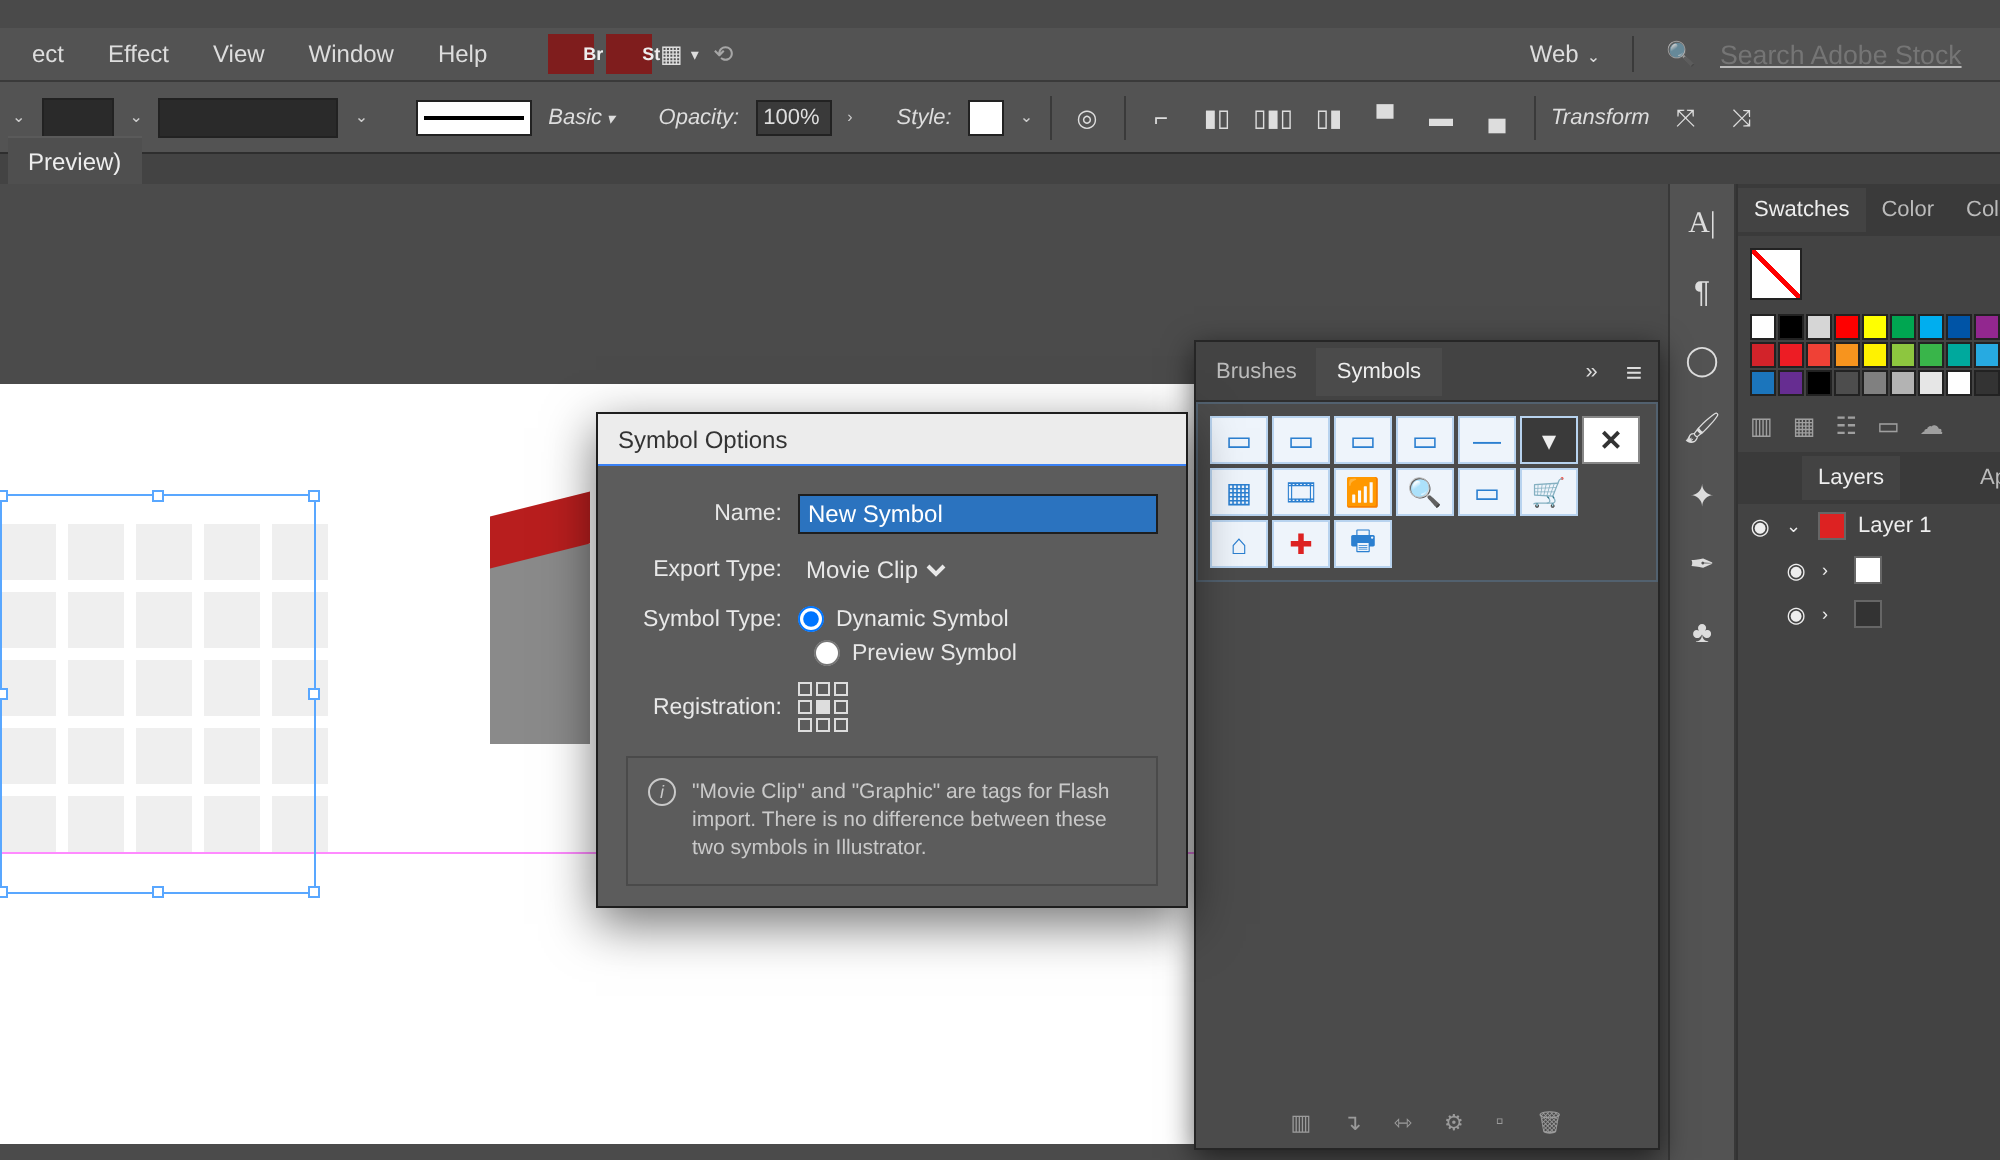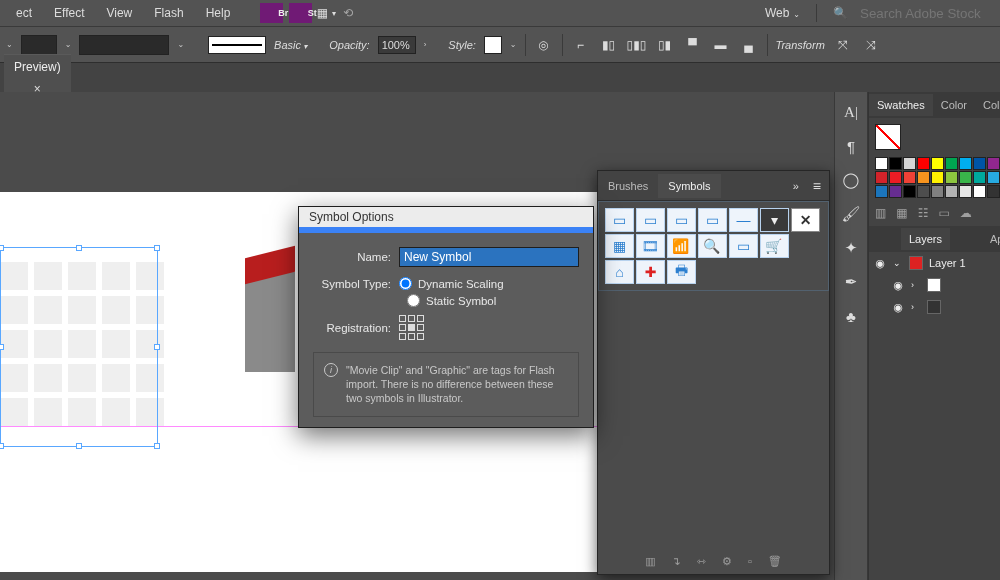--- a/index.html
+++ b/index.html
@@ -1,24 +1,24 @@
 <!DOCTYPE html>
 <html><head>
 <meta charset="utf-8">
 <style>
 * { margin: 0; padding: 0; box-sizing: border-box; font-family: "Segoe UI", Tahoma, sans-serif; }
 body { background: #4a4a4a; width: 1000px; height: 580px; overflow: hidden; color: #ddd; font-size: 12px; position: relative; }
 
 
-.menubar { height: 26px; background: #535353; display: flex; align-items: center; padding: 0 6px; gap: 2px; }
+.menubar { height: 26px; background: #535353; display: flex; align-items: center; padding: 0 6px; gap: 2px; margin-top: 14px; }
 .menubar .mi { padding: 4px 10px; color: #ddd; cursor: default; }
 .menubar .spacer { flex: 1; }
-.menubar .sq { width: 22px; height: 20px; background: #701a75; display: flex; align-items: center; justify-content: center; font-size: 9px; color: #eee; font-weight: bold; margin: 0 2px; padding-left: 23px; }
+.menubar .sq { width: 22px; height: 20px; background: #7f1d1d; display: flex; align-items: center; justify-content: center; font-size: 9px; color: #eee; font-weight: bold; margin: 0 2px; padding-left: 23px; }
 .menubar .caret { font-size: 8px; margin-left: 4px; }
-.menubar .search { background: #535353; border: none; color: #bbb; padding: 2px 6px; width: 140px; }
+.menubar .search { background: #535353; border: none; color: #bbb; padding: 2px 6px; width: 140px; text-decoration: underline; }
 .menubar .search-ico { margin: 0 4px 0 10px; opacity: .7; }
 
 
 .optbar { height: 36px; background: #535353; border-top: 1px solid #3a3a3a; display: flex; align-items: center; padding: 0 6px; gap: 8px; }
 .optbar .caret { font-size: 8px; color: #ccc; }
 .swatch { width: 36px; height: 20px; background: #2a2a2a; border: 1px solid #222; display: inline-block; }
 .stroke-prev { width: 58px; height: 18px; background: #fff; border: 1px solid #222; display: flex; align-items: center; padding: 0 3px; }
 .stroke-prev .stripe { flex: 1; height: 2px; background: #000; }
 .tiny-input { width: 38px; height: 18px; background: #3a3a3a; border: 1px solid #222; color: #ddd; font-size: 11px; padding: 0 3px; }
 .lbl { font-size: 11px; color: #ddd; font-style: italic; }
@@ -77,21 +77,21 @@
 .sym-panel .head .menu { font-size:14px; padding:0 8px; color:#ddd;}
 .sym-grid { padding:6px; display:grid; grid-template-columns: repeat(7, 29px); grid-auto-rows: 24px; gap: 2px; border: 1px solid #6fb7ff33; }
 .sym-grid .s { background:#eef4fb; border:1px solid #b8d3ef; display:flex; align-items:center; justify-content:center; color:#2b7fd0; font-size:14px; }
 .sym-grid .s.dark { background:#3a3a3a; color:#eee; }
 .sym-grid .s.x { font-weight:bold; color:#333; background:#fff; border-color:#888;}
 .sym-bottom { position:absolute; bottom:4px; left:6px; right:6px; display:flex; gap:8px; justify-content:center; opacity:.55; font-size:11px;}
 .sym-bottom span { padding: 2px 4px; }
 
 
 .dialog { position:absolute; left:298px; top:206px; width:296px; background:#5c5c5c; border:1px solid #1e1e1e; box-shadow: 0 8px 24px rgba(0,0,0,.55); }
-.dialog .title { height:26px; background:#ececec; color:#333; display:flex; align-items:center; padding:0 10px; font-size:12px; border-bottom:6px solid #3b82f6; }
+.dialog .title { height:26px; background:#ececec; color:#333; display:flex; align-items:center; padding:0 10px; font-size:12px; border-bottom:1px solid #3b82f6; }
 .dialog .body { padding: 14px 14px 10px; color:#e8e8e8; font-size:11.5px; }
 .dlg-row { display:flex; align-items:center; margin-bottom:10px; }
 .dlg-row .rl { width: 86px; text-align:right; padding-right:8px; }
 .dlg-row input[type=text] { flex:1; height:20px; background:#fff; border:1px solid #1e1e1e; color:#000; font-size:12px; padding:0 4px; }
 .dlg-row input[type=text].sel { background:#2b73bf; color:#fff; }
 .dlg-row select { background:#5c5c5c; border:none; color:#e8e8e8; font-size:12px; }
 .radio-row, .chk-row { display:flex; align-items:center; gap:6px; margin-left:94px; margin-bottom:8px; font-size:11.5px;}
 .reg-grid { display:inline-grid; grid-template-columns: repeat(3,7px); grid-auto-rows:7px; gap:2px; vertical-align:middle; }
 .reg-grid .d { width:7px; height:7px; border:1px solid #ddd; }
 .reg-grid .d.c { background:#ddd; }
@@ -102,21 +102,21 @@
 
 .small-caret::after { content: " ▾"; font-size: 8px; }
 </style>
 </head>
 <body>
 
 <div class="menubar">
   <span class="mi">ect</span>
   <span class="mi">Effect</span>
   <span class="mi">View</span>
-  <span class="mi">Flash</span>
+  <span class="mi">Window</span>
   <span class="mi">Help</span>
   <span style="width:14px"></span>
   <span class="sq">Br</span>
   <span class="sq">St</span>
   <span class="ico">▦<span class="caret">▾</span></span>
   <span class="ico" style="opacity:.6">⟲</span>
   <span class="spacer"></span>
   <span class="mi"><span>Web</span><span class="caret">⌄</span></span>
   <span style="width:1px;height:18px;background:#3a3a3a;margin:0 4px"></span>
   <span class="search-ico">🔍</span>
@@ -332,30 +332,34 @@
   </div>
 </div>
 
 <div class="dialog">
   <div class="title">Symbol Options</div>
   <div class="body">
     <div class="dlg-row">
       <span class="rl">Name:</span>
       <input type="text" class="sel" value="New Symbol" style="">
     </div>
+    <div class="dlg-row">
+      <span class="rl">Export Type:</span>
+      <select><option>Movie Clip</option></select>
+    </div>
     <div class="dlg-row" style="margin-bottom:4px">
       <span class="rl">Symbol Type:</span>
       <label style="display:flex;align-items:center;gap:6px">
         <input type="radio" checked="" style="">
-        <span>Dynamic Scaling</span>
+        <span>Dynamic Symbol</span>
       </label>
     </div>
     <div class="radio-row">
       <input type="radio" style="">
-      <span>Static Symbol</span>
+      <span>Preview Symbol</span>
     </div>
     <div class="dlg-row">
       <span class="rl">Registration:</span>
       <span class="reg-grid">
         <span class="d"></span>
           <span class="d"></span>
           <span class="d"></span>
         <span class="d"></span>
           <span class="d c"></span>
           <span class="d"></span>

